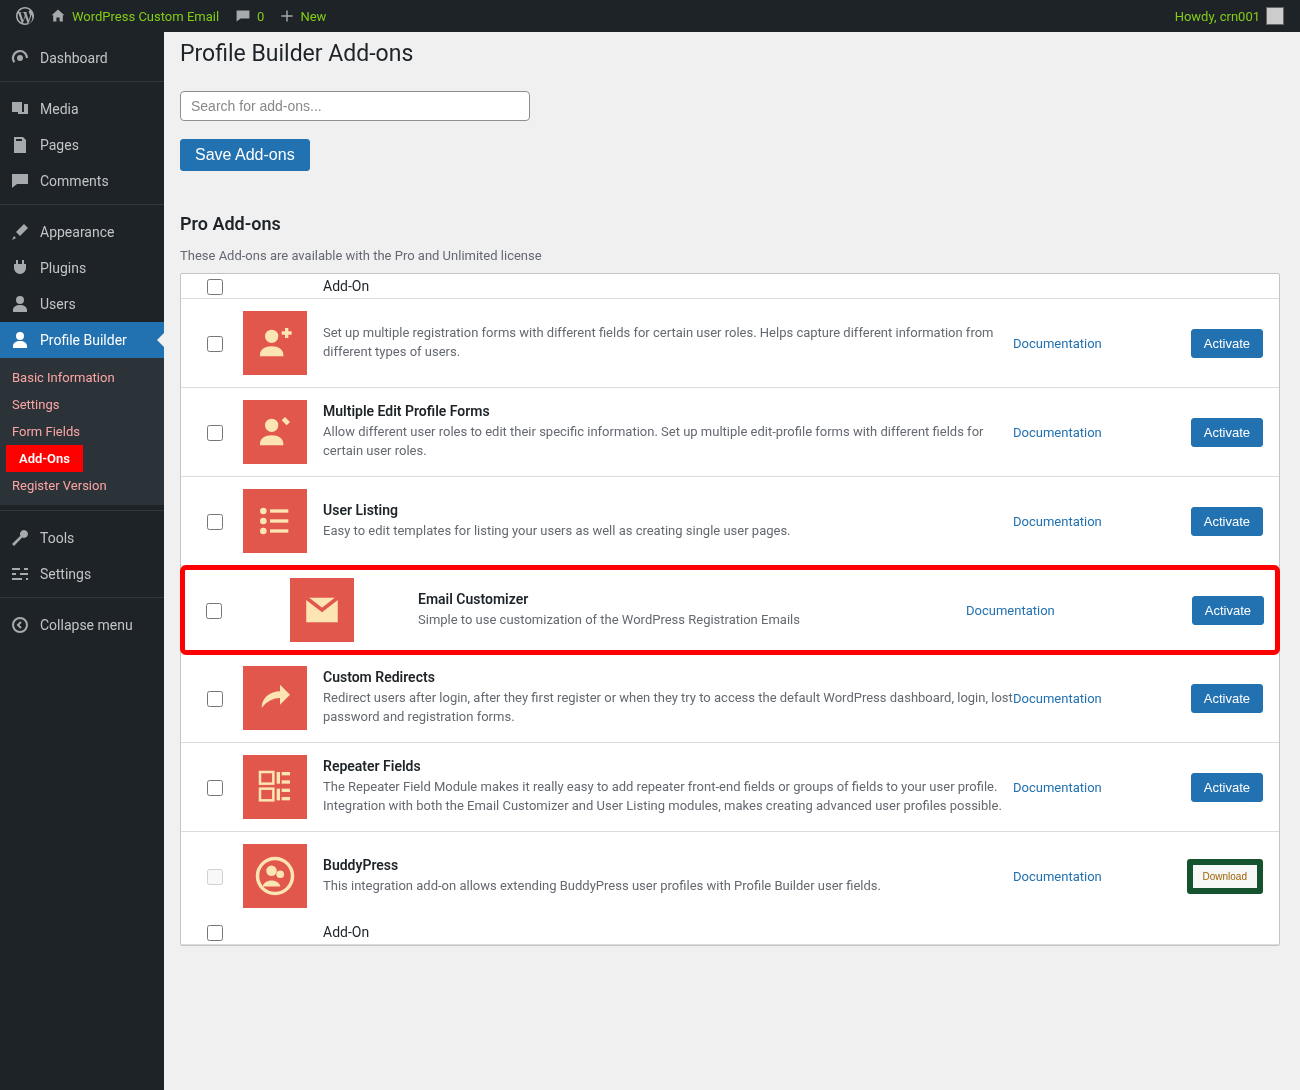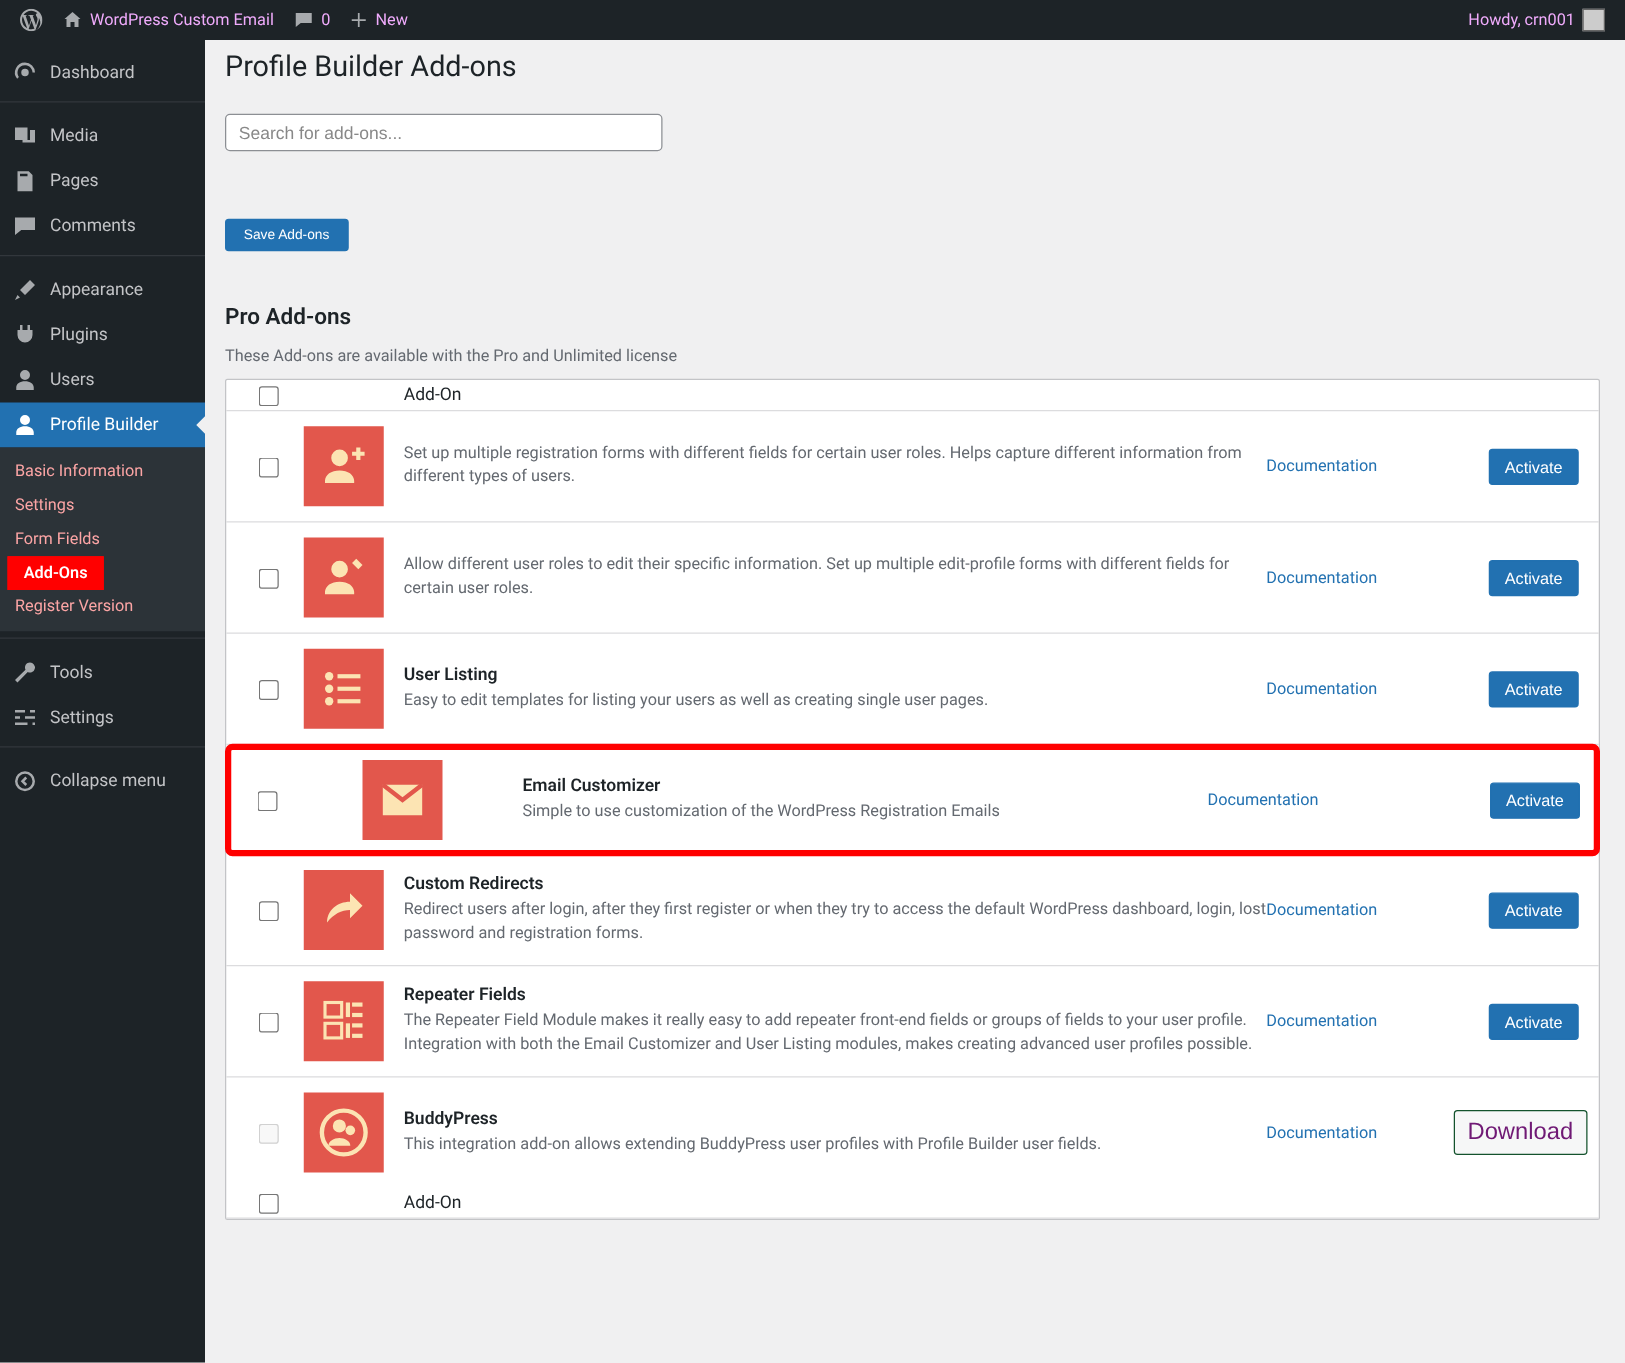--- a/index.html
+++ b/index.html
@@ -6,21 +6,21 @@
   body {
     font-family: -apple-system, BlinkMacSystemFont, "Segoe UI", Roboto, Oxygen-Sans, Ubuntu, Cantarell, "Helvetica Neue", sans-serif;
     font-size:13px; color:#3c434a; background:#f0f0f1;
   }
   
   .adminbar {
     position:fixed; top:0; left:0; right:0; height:32px;
     background:#1d2327; color:#c3c4c7; display:flex; align-items:center;
     padding:0 8px; z-index:100; font-size:13px;
   }
-  .adminbar .ab-item { display:flex; align-items:center; gap:6px; padding:0 8px; cursor:pointer; color:#f0abfc; height:32px;justify-content:flex-end; }
+  .adminbar .ab-item { display:flex; align-items:center; gap:6px; padding:0 8px; cursor:pointer; color:#84cc16; height:32px;justify-content:flex-end; }
   .adminbar .spacer { flex:1; }
   .adminbar .avatar { width:18px; height:18px; background:#ccc; border:1px solid #666; }
   .adminbar svg { fill:#a7aaad; }
   
   .adminmenuwrap {
     position:fixed; top:32px; left:0; bottom:0; width:164px;
     background:#1d2327;
   }
   .adminmenu { list-style:none; padding:8px 0 0 0; }
   .adminmenu li { position:relative; }
@@ -39,22 +39,22 @@
   .adminmenu li.sep { height:5px; margin:5px 0; border-top:1px solid #32373c; }
   .submenu { list-style:none; background:#2c3338; padding:6px 0; }
   .submenu a { display:block; padding:6px 12px; color:#fca5a5; text-decoration:none; font-size:13px; cursor:pointer; }
   .submenu a.highlighted { border:3px solid #ff0000; background:#ff0000; color:#fff; font-weight:600; padding:3px 10px; display:inline-block; margin-left:6px; }
   
   .wrap { margin-left:160px; padding:40px 20px 20px 20px; }
   h1.page-title { font-size:23px; font-weight:400; color:#1d2327; margin:0 0 24px 0; }
   .searchbox { width:350px; padding:6px 10px; border:1px solid #8c8f94; border-radius:4px; font-size:14px; background:#fff; color:#2c3338; }
   .searchbox::placeholder { color:#888; }
   .save-btn {
-    margin-top:54px; background:#2271b1; color:#fff; border:1px solid #2271b1;
-    padding:6px 14px; font-size:11px; border-radius:3px; cursor:pointer;
+    margin-top:18px; background:#2271b1; color:#fff; border:1px solid #2271b1;
+    padding:6px 14px; font-size:16px; border-radius:3px; cursor:pointer;
   }
   .section-title { margin-top:42px; font-size:18px; font-weight:600; color:#1d2327; }
   .section-desc { margin-top:14px; font-size:13px; color:#646970; }
   .addon-table { margin-top:10px; width:100%; border:1px solid #c3c4c7; background:#fff; border-radius:2px; }
   .addon-header, .addon-row {
     display:grid; grid-template-columns:56px 80px 1fr 150px 110px;
     align-items:center; border-bottom:1px solid #dcdcde; padding:3px 6px;
   }
   .addon-header { font-size:14px; font-weight:400; color:#1d2327; }
   .addon-row { padding:12px 6px; }
@@ -68,22 +68,22 @@
   .addon-icon svg { fill:#fce4b3; }
   .addon-info .title { font-weight:600; color:#1d2327; font-size:14px; margin-bottom:4px; }
   .addon-info .desc { color:#646970; font-size:13px; line-height:1.45; }
   .addon-doc a { color:#2271b1; text-decoration:none; font-size:13px; }
   .addon-action { text-align:right; padding-right:10px; }
   .btn-activate {
     background:#2271b1; color:#fff; border:1px solid #2271b1; border-radius:3px;
     padding:6px 12px; font-size:13px; cursor:pointer;
   }
   .btn-download {
-    background:#f6f7f7; color:#701a75; border:1px solid #14532d; border-radius:3px;
-    padding:6px 10px; font-size:19px; cursor:pointer;
+    background:#f6f7f7; color:#a16207; border:6px solid #14532d; border-radius:3px;
+    padding:6px 10px; font-size:10px; cursor:pointer;
   }
   .row-highlight { border:5px solid #ff0000; border-radius:6px; margin:-1px; padding:8px 1px;gap:48px; }
   .addon-row input[disabled] { border-color:#ccc; background:#f0f0f0; cursor:default; }
 </style>
 </head>
 <body>
 
 <div class="adminbar">
   <div class="ab-item">
     <svg width="18" height="18" viewBox="0 0 20 20">
@@ -269,20 +269,21 @@
           <div class="addon-check">
             <input type="checkbox" style="">
           </div>
           <div class="addon-icon">
             <svg width="40" height="40" viewBox="0 0 24 24">
               <path d="M10 4a4 4 0 110 8 4 4 0 010-8zm-7 15c0-3 3-5 7-5s7 2 7 5v1H3z"></path>
               <path d="M18 3l3 3-2 2-3-3z" fill="#fce4b3"></path>
             </svg>
           </div>
           <div class="addon-info">
+            <div class="title">Multiple Edit Profile Forms</div>
             <div class="desc">Allow different user roles to edit their specific information. Set up multiple edit-profile forms with different fields for certain user roles.</div>
           </div>
           <div class="addon-doc"><a>Documentation</a></div>
           <div class="addon-action"><button class="btn-activate">Activate</button></div>
         </div>
         <div class="addon-row">
           <div class="addon-check">
             <input type="checkbox" style="">
           </div>
           <div class="addon-icon">

